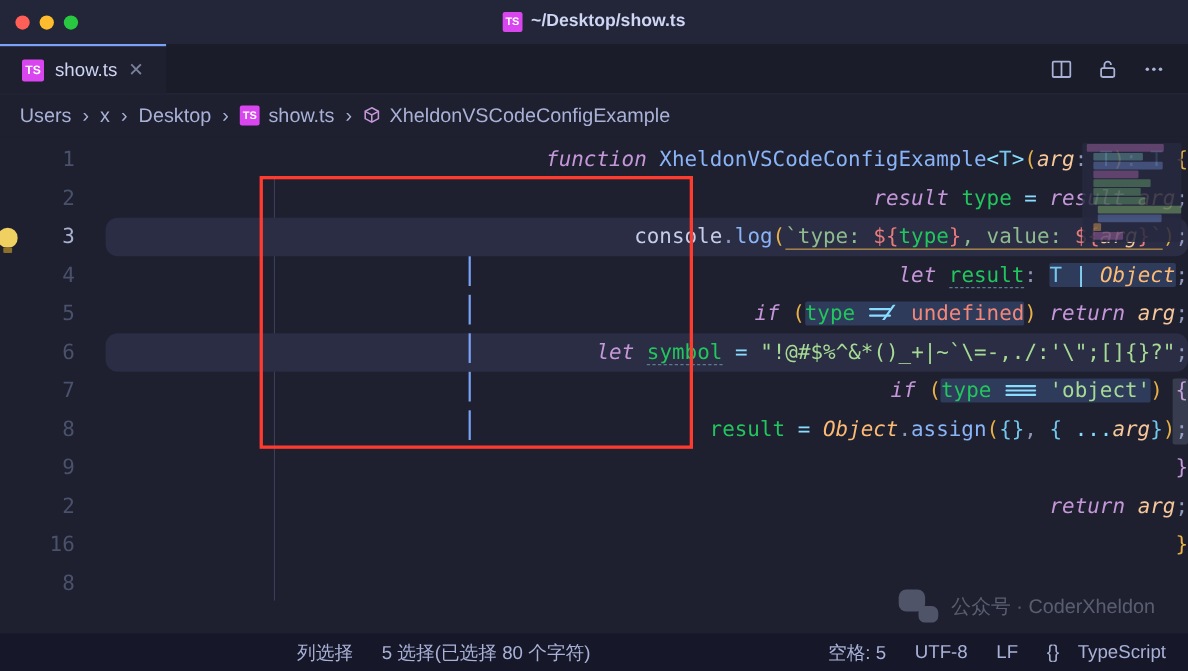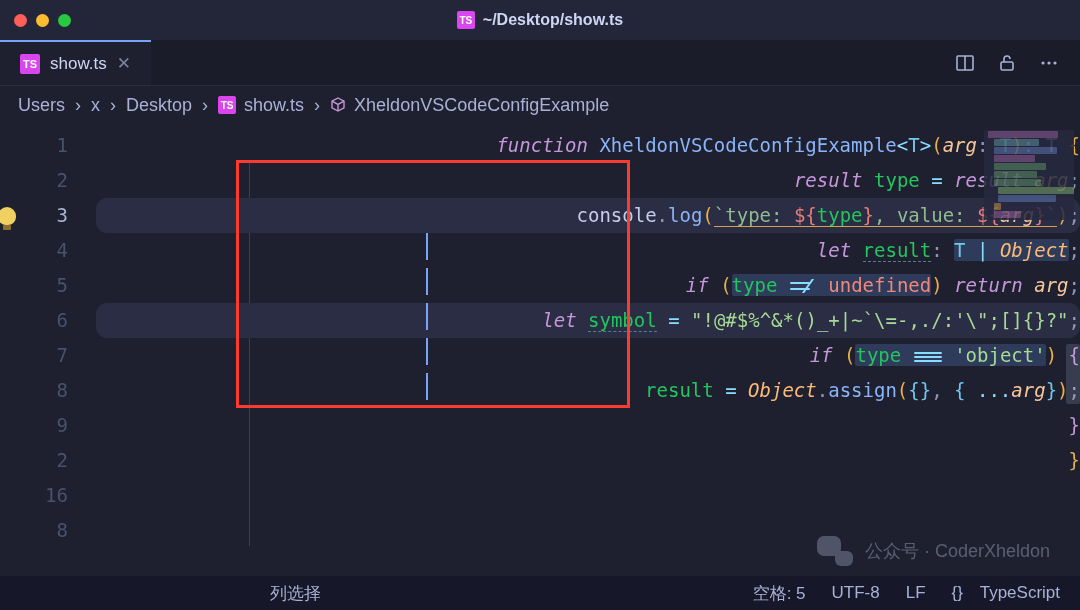--- a/index.html
+++ b/index.html
@@ -289,20 +289,21 @@
                 <line x1="2" y1="2" x2="28" y2="2"></line>
                 <line x1="2" y1="6" x2="28" y2="6"></line>
                 <line x1="2" y1="10" x2="28" y2="10"></line>
               </g>
             </svg></span> <span class="str">'object'</span></span><span class="paren">)</span> <span class="brace2">{</span></div>
 
     <div class="line">        <span class="var">result</span> <span class="op">=</span> <span class="type-kw">Object</span><span class="punc">.</span><span class="method">assign</span><span class="paren">(</span><span class="brace3">{}</span><span class="punc">, </span><span class="brace3">{</span> <span class="spread">...</span><span class="param">arg</span><span class="brace3">}</span><span class="paren">)</span><span class="punc">;</span></div>
 
     <div class="line">    <span class="brace2">}</span></div>
 
+    <div class="line">    <span class="kw">return</span> <span class="param">arg</span><span class="punc">;</span></div>
 
     <div class="line"><span class="brace1">}</span></div>
 
     <div class="cursors">
       <div class="caret" style="left:340px; top:109px"></div>
       <div class="caret" style="left:340px; top:144px"></div>
       <div class="caret" style="left:340px; top:179px"></div>
       <div class="caret" style="left:340px; top:214px"></div>
       <div class="caret" style="left:340px; top:249px"></div>
     </div>
@@ -333,20 +334,21 @@
       <span class="sm"></span>
     </span>
   <span>
     <span>公众号</span> <span>·</span> <span>CoderXheldon</span>
   </span>
 </div>
 
 <div class="statusbar">
   <div class="left-side">
     <span class="sb-item">列选择</span>
+    <span class="sb-item">5 选择(已选择 80 个字符)</span>
   </div>
   <span class="sb-item">空格: 5</span>
   <span class="sb-item">UTF-8</span>
   <span class="sb-item">LF</span>
   <span class="sb-item">
     <span>{}</span>&nbsp;
     <span>TypeScript</span>
   </span>
 </div>
 

